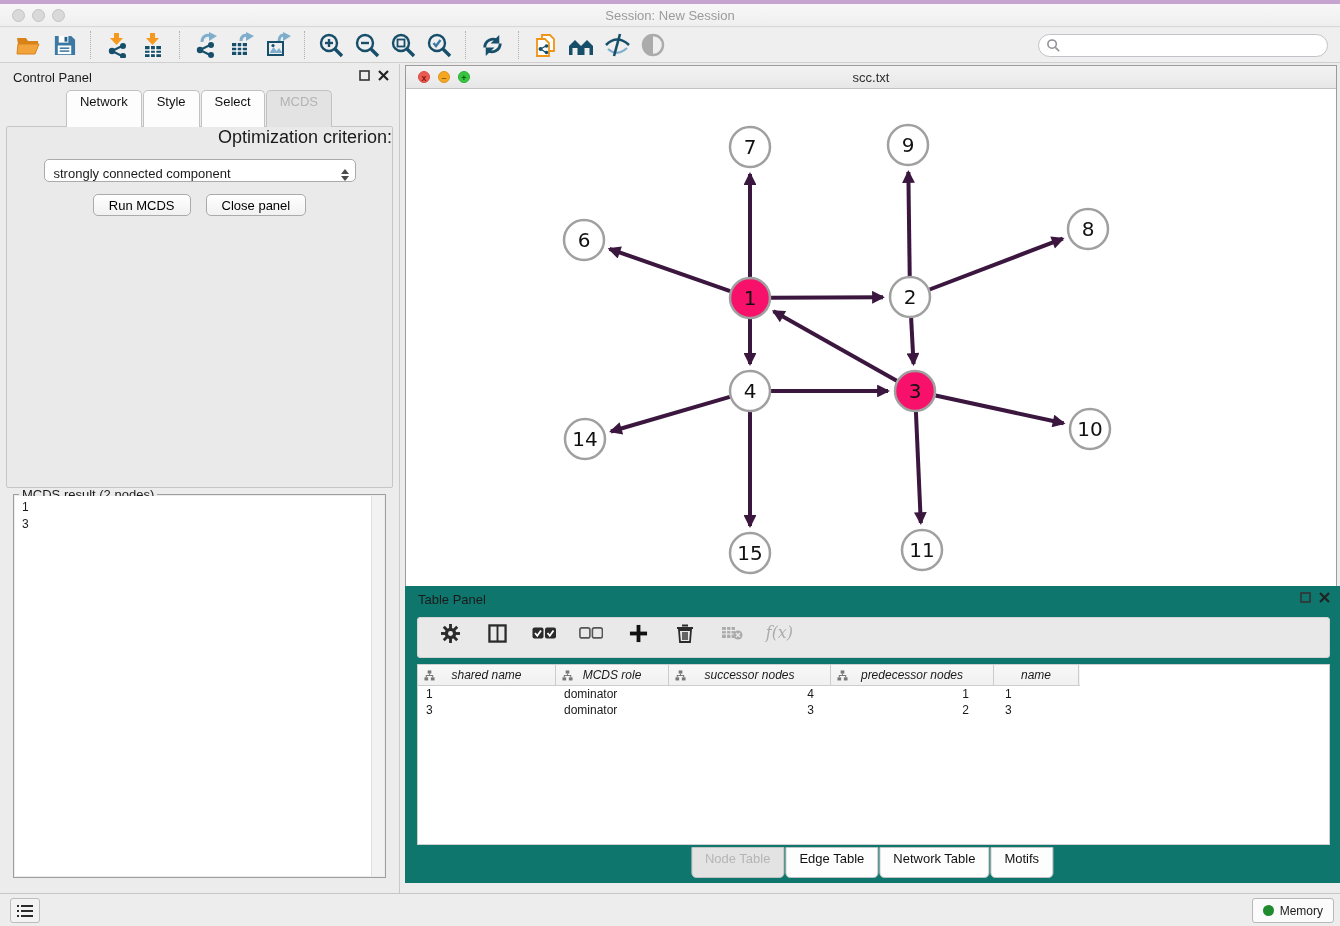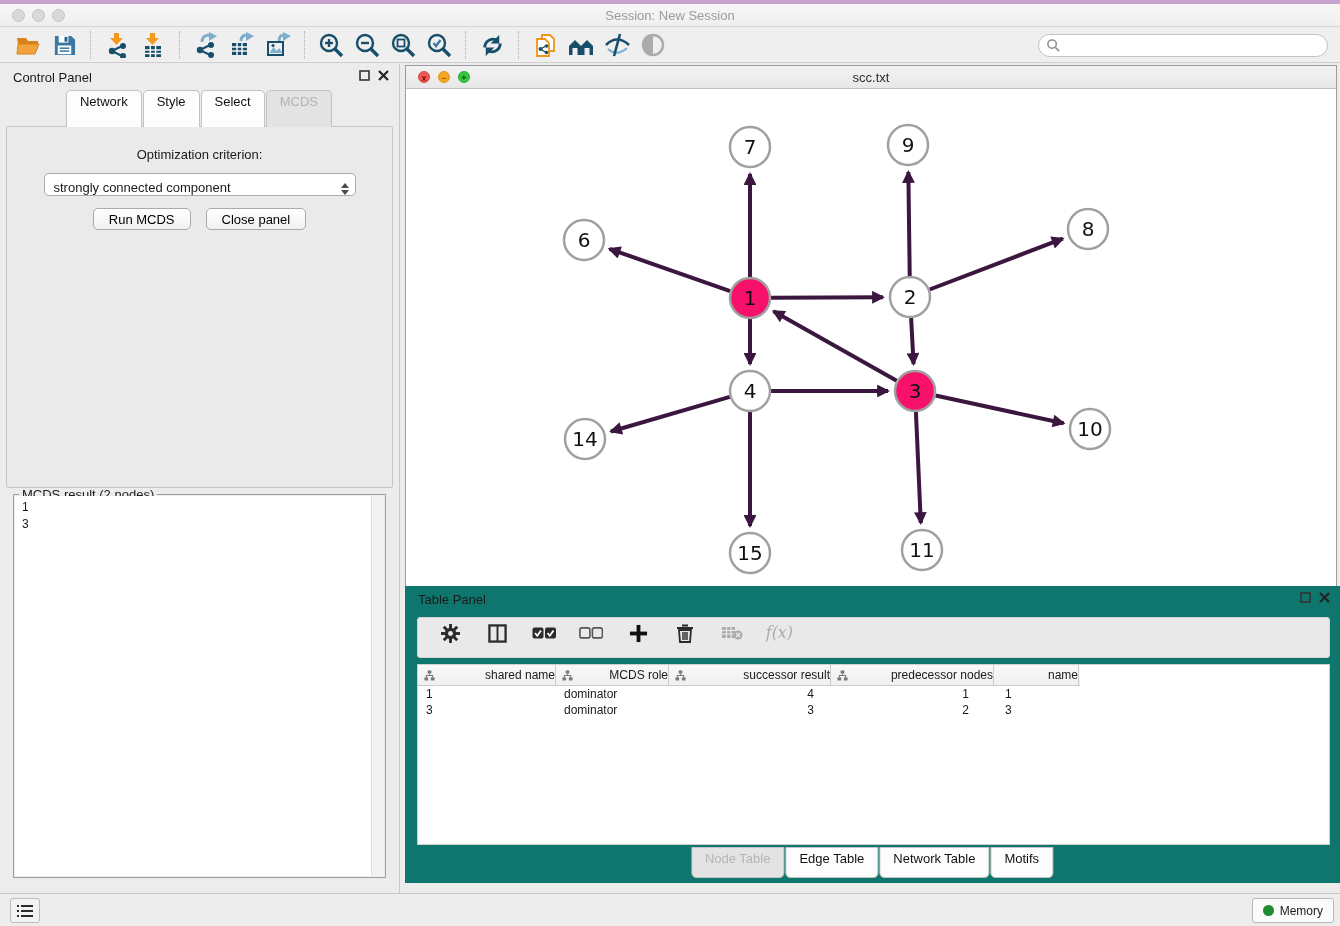--- a/index.html
+++ b/index.html
@@ -20,21 +20,21 @@
 
   
   .control-panel { position:absolute; left:0; top:64px; width:400px; height:829px; background:#ECECEC; border-right:1px solid #C9C9C9; }
   .panel-head { position:relative; height:26px; }
   .panel-title { position:absolute; left:13px; top:6px; font-size:13px; color:#1a1a1a; }
   .panel-btns { position:absolute; right:10px; top:6px; display:flex; gap:8px; align-items:center; }
   .cp-tabs { display:flex; justify-content:center; position:relative; z-index:2; margin-bottom:-1px; }
   .tab { background:#FDFDFD; border:1px solid #C2C2C2; border-bottom:none; border-radius:5px 5px 0 0; padding:3px 13px 18px; font-size:13px; margin-right:1px; color:#111; }
   .tab.selected { background:#E3E3E3; color:#B3B3B3; }
   .cp-content { margin:0 6px; height:362px; background:#EAEAEA; border:1px solid #C6C6C6; border-radius:2px; position:relative; z-index:1; }
-  .opt-label { text-align:center; margin-top:20px; font-size:13px; }
+  .opt-label { text-align:right; font-size:18px; }
   .combo { width:312px; height:23px; margin:11px auto 7px; background:#fff; border:1px solid #ABABAB; border-radius:5px; display:flex; align-items:flex-end; padding:0 6px 0 9px; font-size:13px; }
   .combo .spin { margin-left:auto; display:flex; flex-direction:column; gap:2px; }
   .combo .spin i { display:block; width:0; height:0; border-left:4px solid transparent; border-right:4px solid transparent; }
   .combo .spin .up { border-bottom:5px solid #4a4a4a; }
   .combo .spin .dn { border-top:5px solid #4a4a4a; }
   .btn-row { display:flex; justify-content:center; gap:15px; margin-top:12px; }
   .push-btn { height:22px; padding:0 15px; background:linear-gradient(#FFFFFF,#F1F1F1); border:1px solid #ABABAB; border-radius:5px; font-size:13px; font-family:inherit; }
   .result-box { position:absolute; left:13px; top:430px; width:373px; height:384px; border:1px solid #9E9E9E; background:#ECECEC; }
   .result-legend { position:absolute; left:5px; top:-8px; background:#ECECEC; padding:0 3px; font-size:13px; }
   .result-inner { position:absolute; inset:1px; background:#fff; padding:3px 7px; font-size:12px; line-height:17px; }
@@ -50,21 +50,21 @@
   .tl.grn { left:52px; background:#37C63F; border:1px solid #2DAE36; color:#0D5C12; }
   .net-canvas { position:relative; width:930px; height:503px; background:#fff; }
   .hscroll-nub { position:absolute; left:455px; bottom:1px; width:12px; height:5px; background:#D5D5D5; border:1px solid #C2C2C2; }
 
   
   .table-panel { position:absolute; left:405px; top:569px; width:935px; height:297px; background:#0f766e;margin-top:17px; }
   .tp-toolbar { margin:5px 10px 0 12px; height:41px; background:#E9E9E9; border:1px solid #D4D4D4; border-radius:3px; display:flex; align-items:flex-start; gap:17px; padding-left:17px; }
   .tp-toolbar .tb-btn { margin:0; }
   .grid { margin:6px 10px 0 12px; background:#fff; border:1px solid #CFCFCF; height:181px; position:relative; overflow:hidden; }
   .grid-head { display:flex; height:21px; width:662px; background:linear-gradient(#F8F8F8,#F0F0F0); border-bottom:1px solid #CDCDCD; }
-  .gh-cell { border-right:1px solid #CCCCCC; display:flex; align-items:center; justify-content:flex-end; position:relative; font-size:12px; }
+  .gh-cell { border-right:1px solid #CCCCCC; display:flex; align-items:center; justify-content:center; position:relative; font-size:12px;font-style:italic; }
   .gh-cell .sort-ic { position:absolute; left:6px; top:5px; }
   .grid-row { display:flex; height:16px; font-size:12px; align-items:center; }
   .gc { overflow:hidden; white-space:nowrap; }
   .gc.l { padding-left:8px; text-align:left; }
   .gc.r3 { padding-right:17px; text-align:right; }
   .gc.r4 { padding-right:25px; text-align:right; }
   .gc.n { padding-left:11px; text-align:left; }
   .tp-tabs { position:absolute; bottom:5px; left:50%; transform:translateX(-50%); display:flex; }
   .btab { background:#FDFDFD; border:1px solid #C2C2C2; border-radius:0 0 5px 5px; padding:3px 13px 11px; font-size:13px; margin-right:1px; color:#111; }
   .btab.selected { background:#E3E3E3; color:#B5B5B5; }
@@ -483,21 +483,21 @@
           </svg>
         <span>MCDS role</span>
       </div>
       <div class="gh-cell" style="width:162px">
         <svg class="sort-ic" width="11" height="11" viewBox="0 0 12 12">
             <rect x="4" y="0.5" width="4" height="3.4" fill="#777"></rect>
             <rect x="0.5" y="8" width="4" height="3.4" fill="#777"></rect>
             <rect x="7.5" y="8" width="4" height="3.4" fill="#777"></rect>
             <path d="M6 4v2M2.5 8V6h7v2" fill="none" stroke="#777" stroke-width="1.1"></path>
           </svg>
-        <span>successor result</span>
+        <span>successor nodes</span>
       </div>
       <div class="gh-cell" style="width:163px">
         <svg class="sort-ic" width="11" height="11" viewBox="0 0 12 12">
             <rect x="4" y="0.5" width="4" height="3.4" fill="#777"></rect>
             <rect x="0.5" y="8" width="4" height="3.4" fill="#777"></rect>
             <rect x="7.5" y="8" width="4" height="3.4" fill="#777"></rect>
             <path d="M6 4v2M2.5 8V6h7v2" fill="none" stroke="#777" stroke-width="1.1"></path>
           </svg>
         <span>predecessor nodes</span>
       </div>

